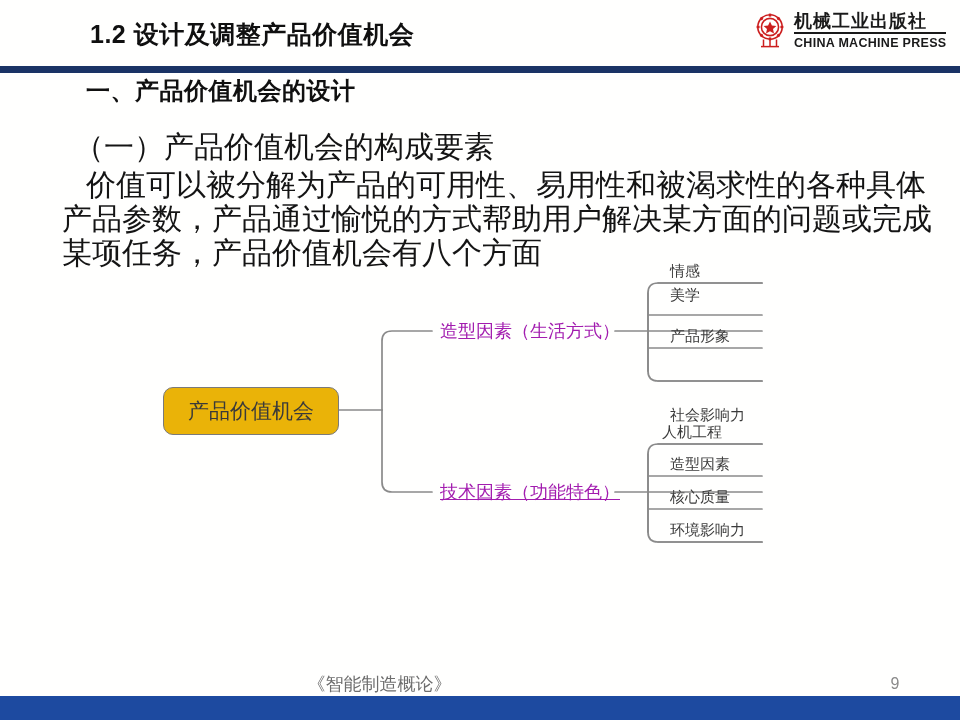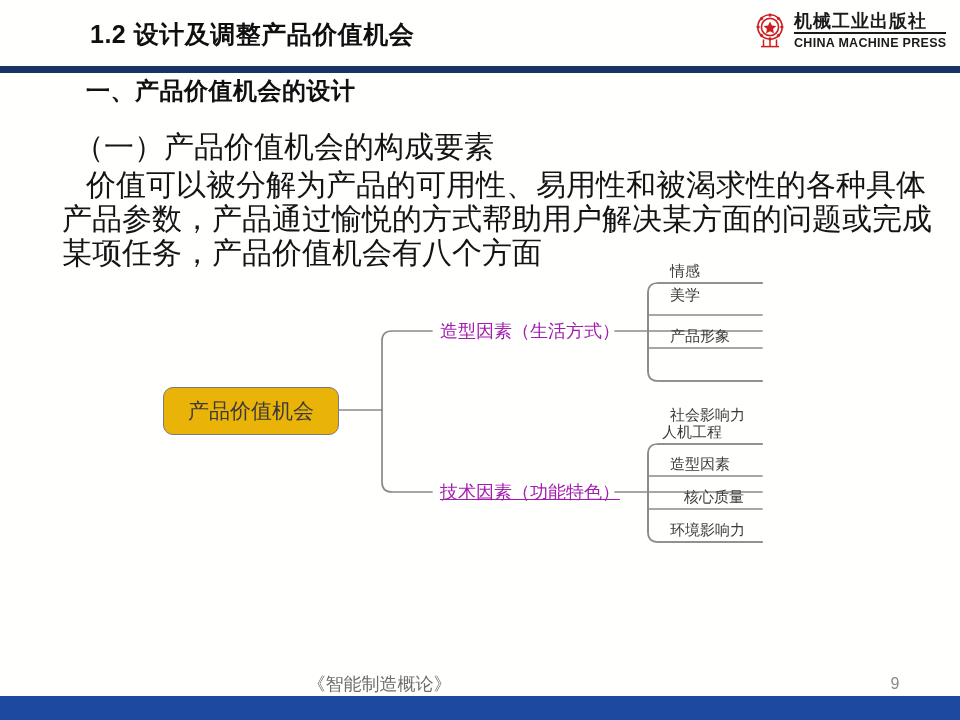--- a/index.html
+++ b/index.html
@@ -247,21 +247,21 @@
     <div class="mm-node mm-branch mm-branch-1">造型因素（生活方式）</div>
     <div class="mm-node mm-branch mm-branch-2">技术因素（功能特色）</div>
 
     <div class="mm-node mm-leaf" style="left:670px; top:262px;">情感</div>
     <div class="mm-node mm-leaf" style="left:670px; top:286px;">美学</div>
     <div class="mm-node mm-leaf" style="left:670px; top:327px;">产品形象</div>
     <div class="mm-node mm-leaf" style="left:670px; top:360px;margin-top:46px;">社会影响力</div>
 
     <div class="mm-node mm-leaf" style="left:662px; top:423px;">人机工程</div>
     <div class="mm-node mm-leaf" style="left:670px; top:455px;">造型因素</div>
-    <div class="mm-node mm-leaf" style="left:684px; top:488px;">核心质量</div>
+    <div class="mm-node mm-leaf" style="left:670px; top:488px;">核心质量</div>
     <div class="mm-node mm-leaf" style="left:670px; top:521px;">环境影响力</div>
   </div>
 
   <div style="position:absolute; left:0; top:672px; width:759px; text-align:center;
               font-family:'DejaVu Sans','Liberation Sans',sans-serif; font-size:18px; color:#6e6e6e;">《智能制造概论》</div>
 
   <div style="position:absolute; left:880px; top:675px; width:30px; text-align:center;
               font-family:'Liberation Sans',sans-serif; font-size:16px; color:#8a8a8a;">9</div>
 
   <div style="position:absolute; left:0; top:696px; width:960px; height:24px; background:#1d4aa0;"></div>

